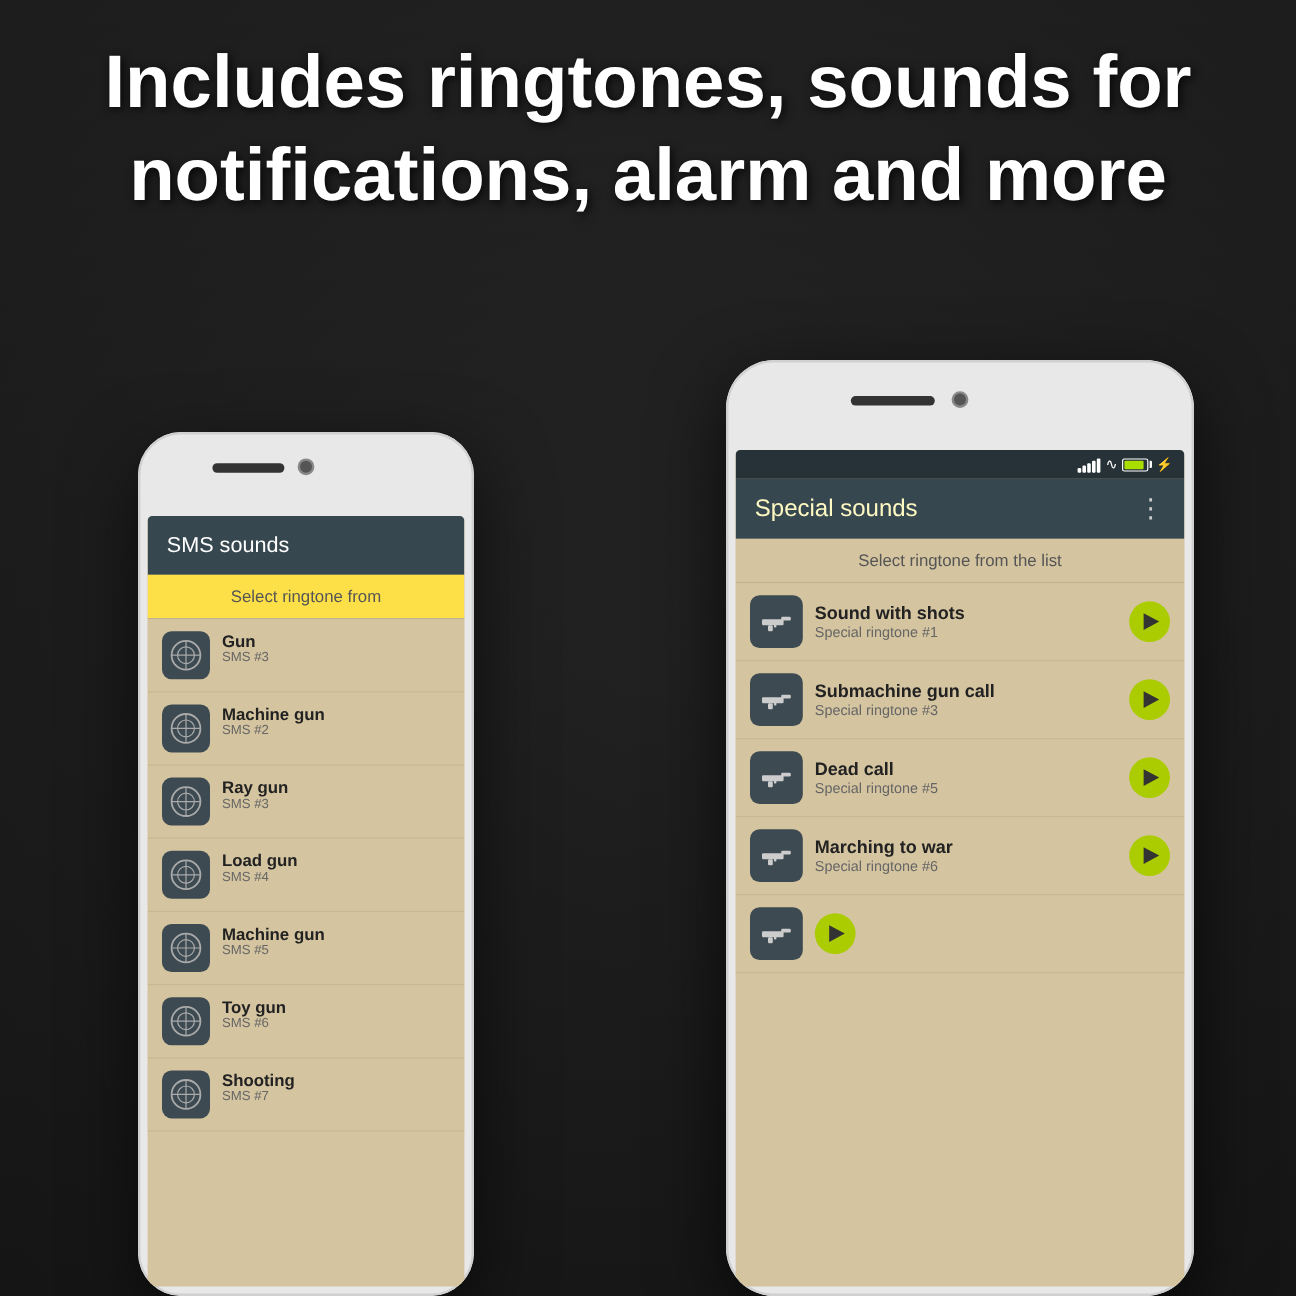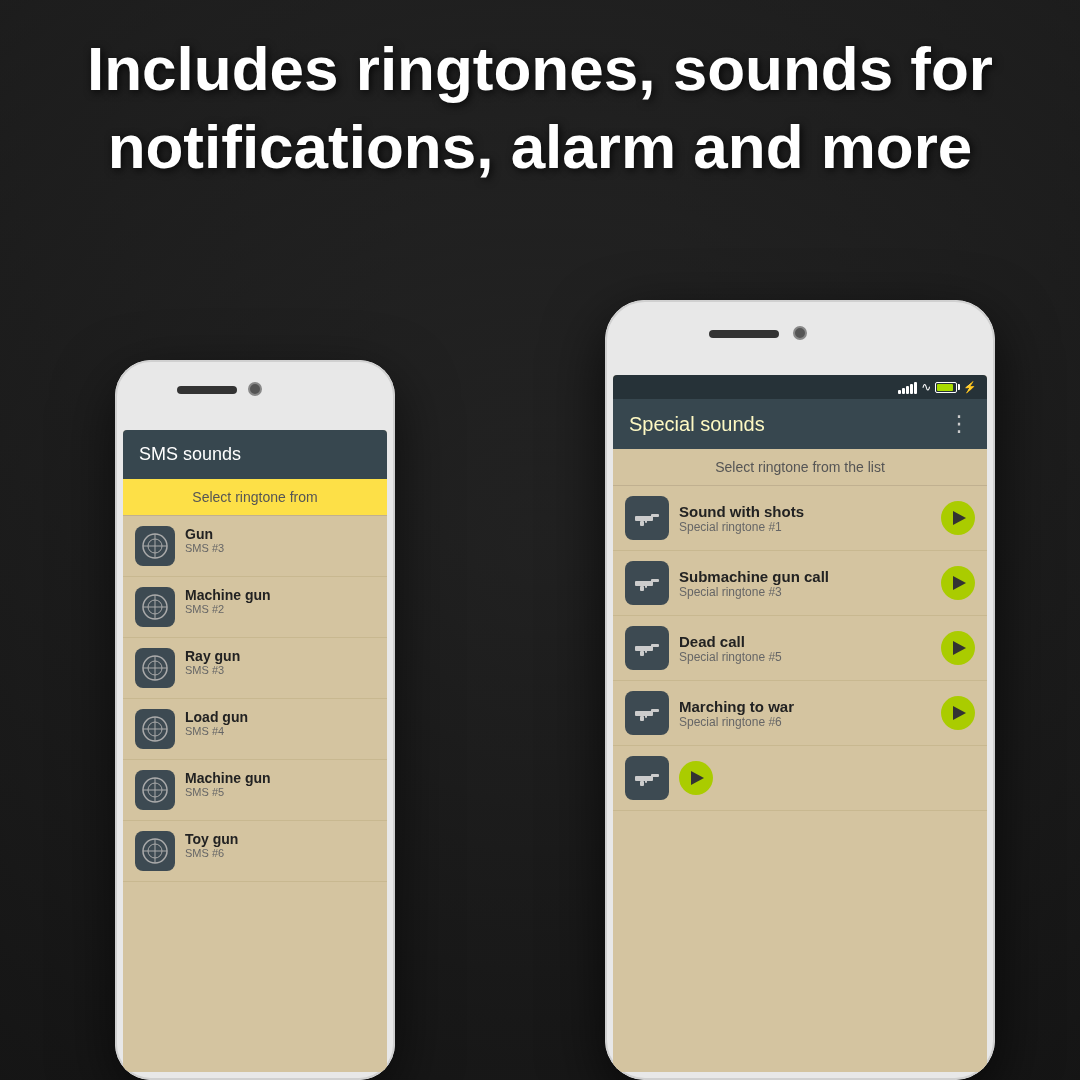--- a/index.html
+++ b/index.html
@@ -479,20 +479,34 @@
               <line x1="14" y1="2" x2="14" y2="26" stroke="#aaa" stroke-width="1"></line>
               <line x1="2" y1="14" x2="26" y2="14" stroke="#aaa" stroke-width="1"></line>
             </svg>
           </div>
           <div class="item-info">
             <div class="item-title">Toy gun</div>
             <div class="item-sub">SMS #6</div>
           </div>
         </div>
 
+        <div class="list-item-left">
+          <div class="list-icon-left">
+            <svg class="gun-svg" viewBox="0 0 28 28" fill="none">
+              <circle cx="14" cy="14" r="12" stroke="#aaa" stroke-width="1.5"></circle>
+              <circle cx="14" cy="14" r="7" stroke="#aaa" stroke-width="1"></circle>
+              <line x1="14" y1="2" x2="14" y2="26" stroke="#aaa" stroke-width="1"></line>
+              <line x1="2" y1="14" x2="26" y2="14" stroke="#aaa" stroke-width="1"></line>
+            </svg>
+          </div>
+          <div class="item-info">
+            <div class="item-title">Shooting</div>
+            <div class="item-sub">SMS #7</div>
+          </div>
+        </div>
 
       </div>
     </div>
   </div>
 
   <div class="phone-right">
     <div class="phone-body"></div>
     <div class="camera"></div>
     <div class="speaker"></div>
     <div class="phone-screen">

